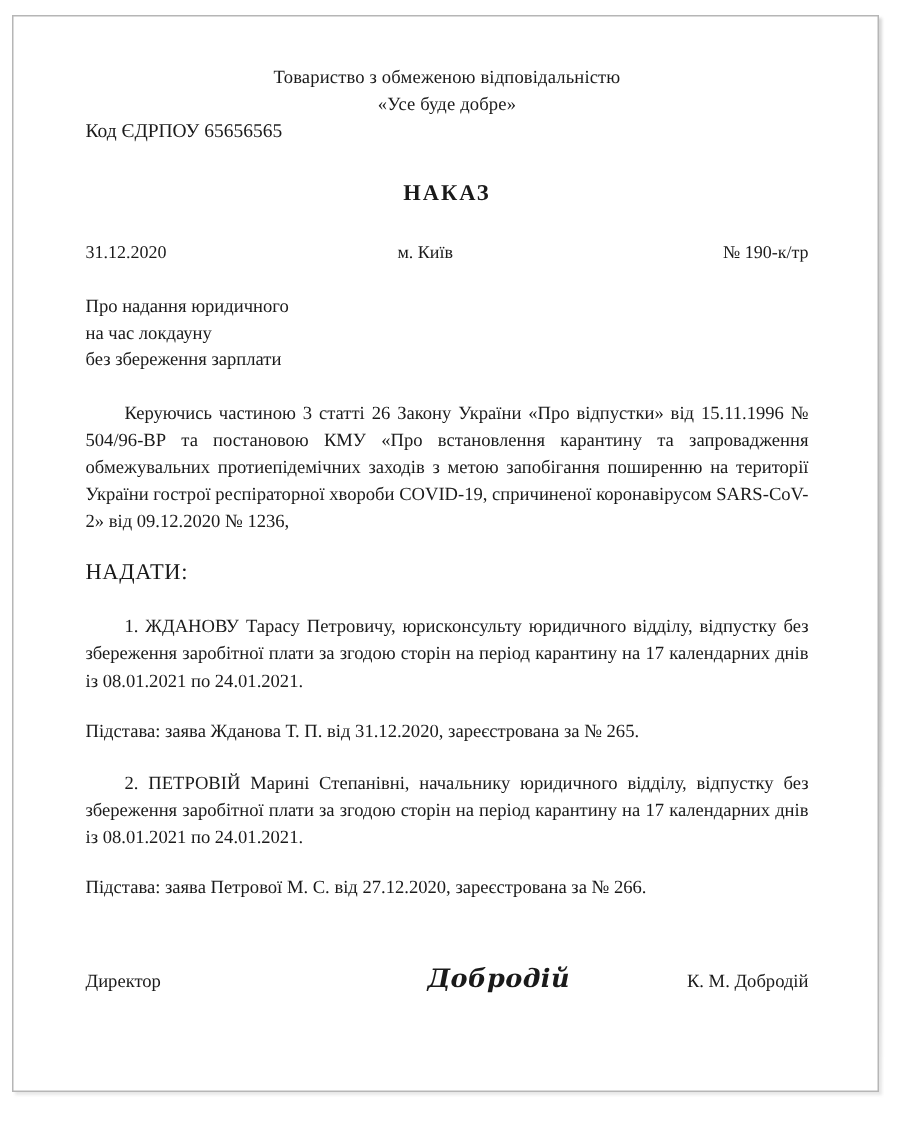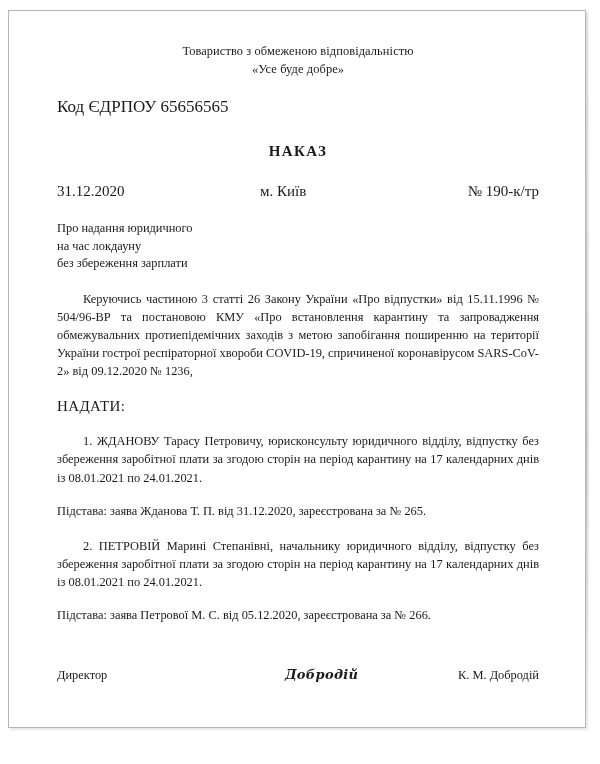--- a/index.html
+++ b/index.html
@@ -56,38 +56,37 @@
   
   .org {
     text-align: center;
     font-size: 12.4px;
     line-height: 1.45;
     letter-spacing: 0.1px;
   }
   .org-line2 { }
 
   .edrpou {
-    margin-top: 18px;
-    font-size: 17px;
+    font-size: 13px;
   }
 
   .doc-title {
     margin-top: 26px;
     text-align: center;
     font-size: 15px;
     font-weight: bold;
     letter-spacing: 1.3px;
   }
 
   .meta-row {
     display: flex;
     justify-content: space-between;
     align-items: baseline;
     margin-top: 23px;
-    font-size: 15px;
+    font-size: 12px;
   }
   .meta-date { flex: 0 0 auto; }
   .meta-place {
     flex: 1 1 auto;
     text-align: center;
     padding-right: 26px;
   }
   .meta-number { flex: 0 0 auto; }
 
   .subject {
@@ -130,21 +129,21 @@
     align-items: baseline;
     margin-top: 42px;
     font-size: 12.4px;
   }
   .sign-title { flex: 0 0 auto; width: 228px; }
   .sign-script {
     flex: 1 1 auto;
     text-align: left;
     font-style: italic;
     font-weight: bold;
-    font-size: 13px;
+    font-size: 17px;
     letter-spacing: 0.3px;
     font-family: "DejaVu Serif", "Liberation Serif", serif;
   }
   .sign-name { flex: 0 0 auto; text-align: right; }
 
   .footer-note {
     margin-top: 68px;
     font-size: 12.4px;
     font-style: italic;
     font-weight: bold;
@@ -182,21 +181,21 @@
       </div>
 
       <div class="body-para">Керуючись частиною 3 статті 26 Закону України «Про відпустки» від 15.11.1996 № 504/96-ВР та постановою КМУ «Про встановлення карантину та запровадження обмежувальних протиепідемічних заходів з метою запобігання поширенню на території України гострої респіраторної хвороби COVID-19, спричиненої коронавірусом SARS-CoV-2» від 09.12.2020 № 1236,</div>
 
       <div class="command-word">НАДАТИ:</div>
 
       <div class="item-para">1. ЖДАНОВУ Тарасу Петровичу, юрисконсульту юридичного відділу, відпустку без збереження заробітної плати за згодою сторін на період карантину на 17 календарних днів із 08.01.2021 по 24.01.2021.</div>
       <div class="basis-line">Підстава: заява Жданова Т. П. від 31.12.2020, зареєстрована за № 265.</div>
 
       <div class="item-para">2. ПЕТРОВІЙ Марині Степанівні, начальнику юридичного відділу, відпустку без збереження заробітної плати за згодою сторін на період карантину на 17 календарних днів із 08.01.2021 по 24.01.2021.</div>
-      <div class="basis-line">Підстава: заява Петрової М. С. від 05.12.2020, зареєстрована за № 266.</div>
+      <div class="basis-line">Підстава: заява Петрової М. С. від 27.12.2020, зареєстрована за № 266.</div>
 
       <div class="sign-row">
         <div class="sign-title">Директор</div>
         <div class="sign-script">Добродій</div>
         <div class="sign-name">К. М. Добродій</div>
       </div>
 
       <div class="footer-note">Візи, відмітки про ознайомлення з наказом</div>
 
     </div>

